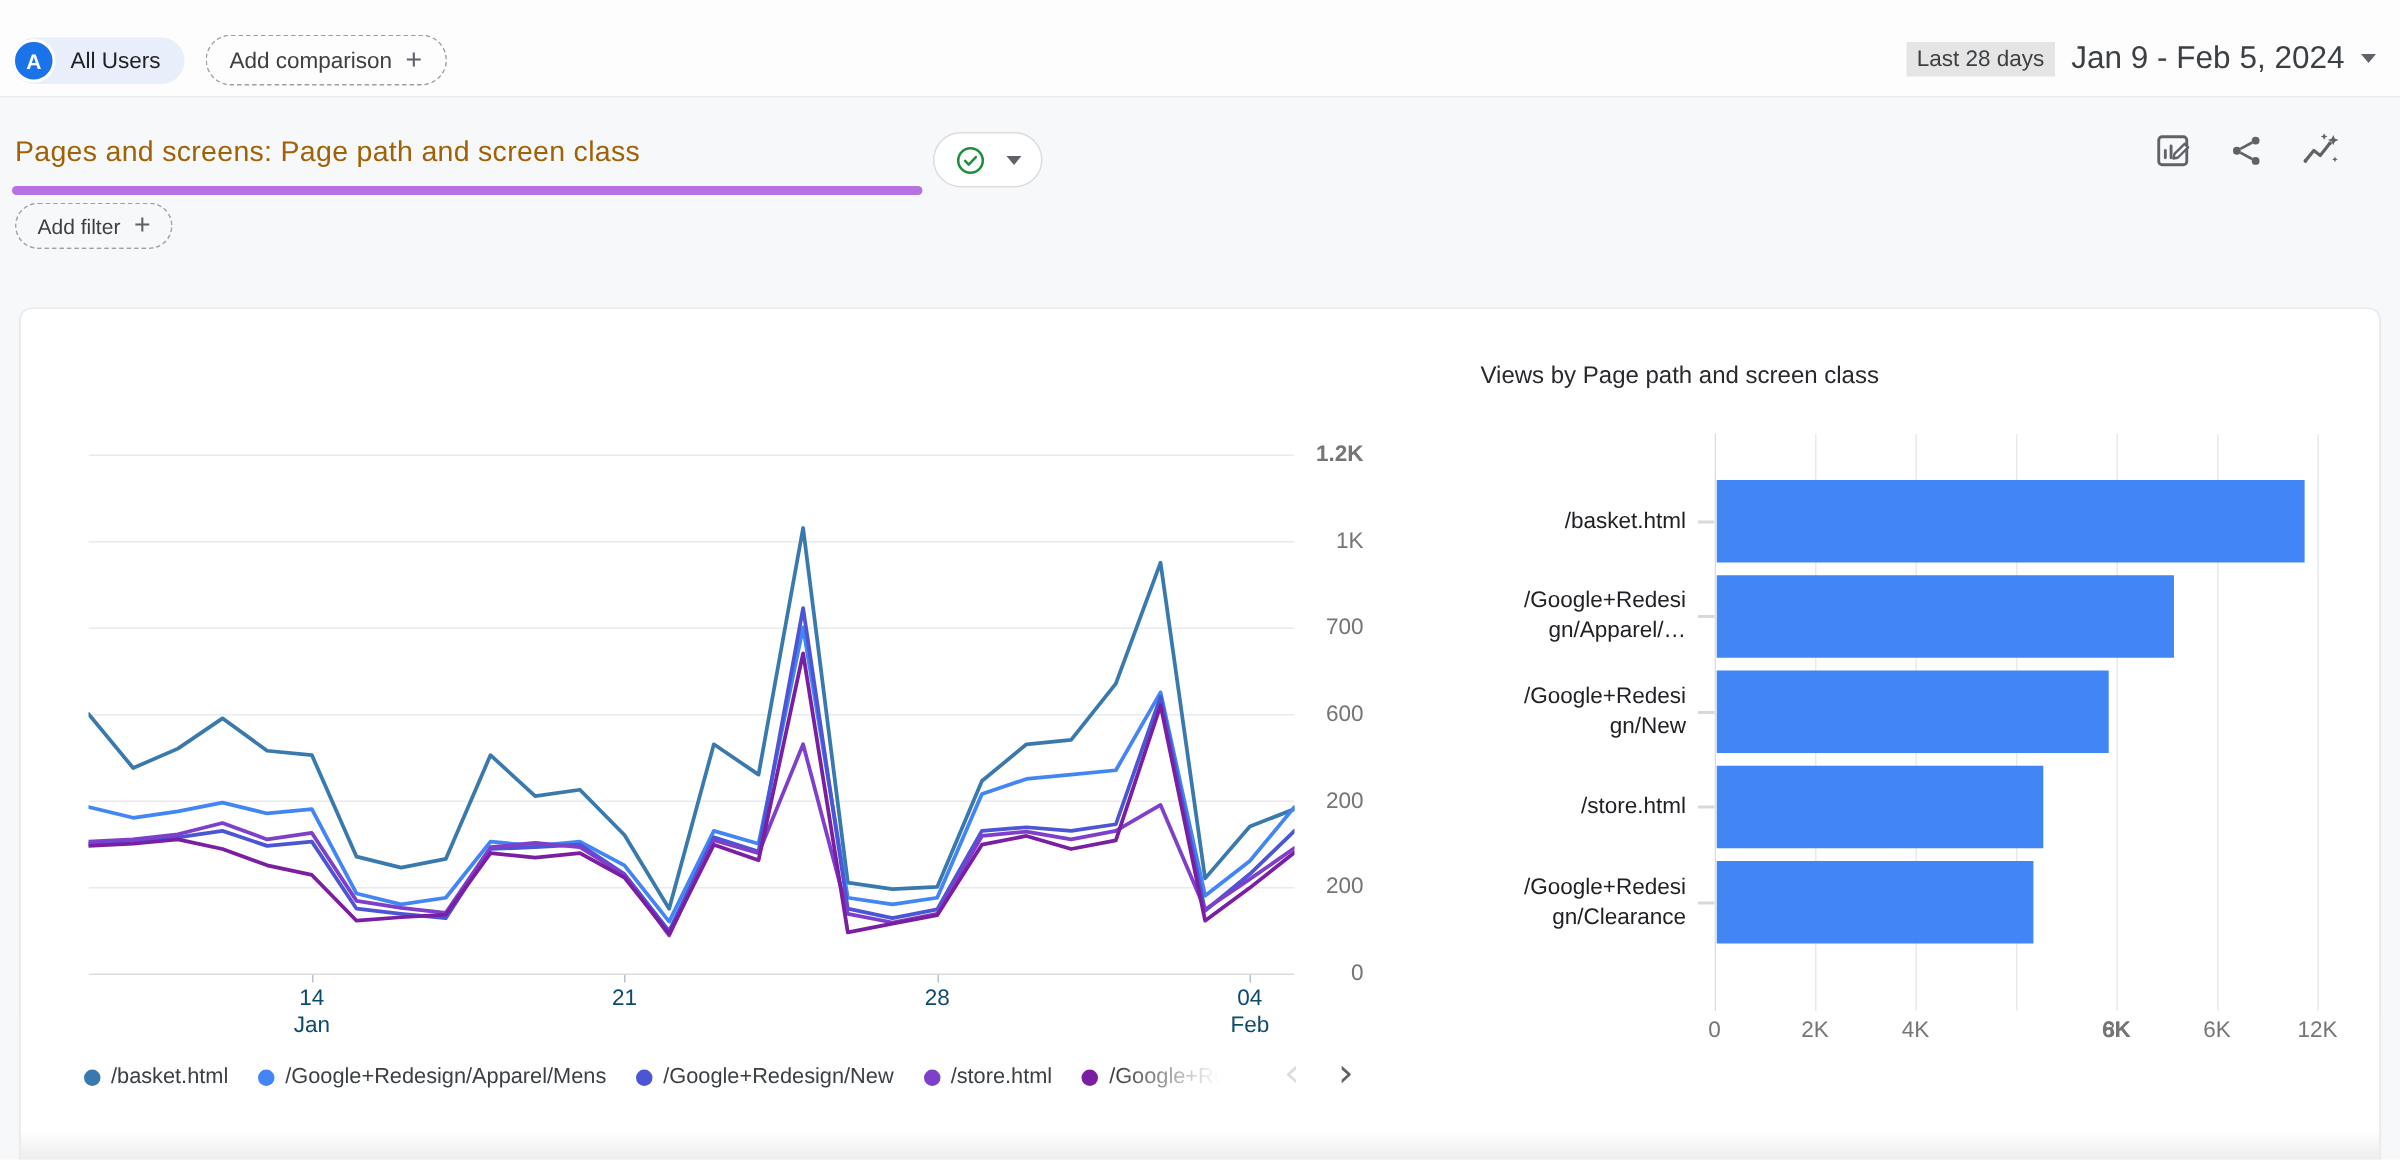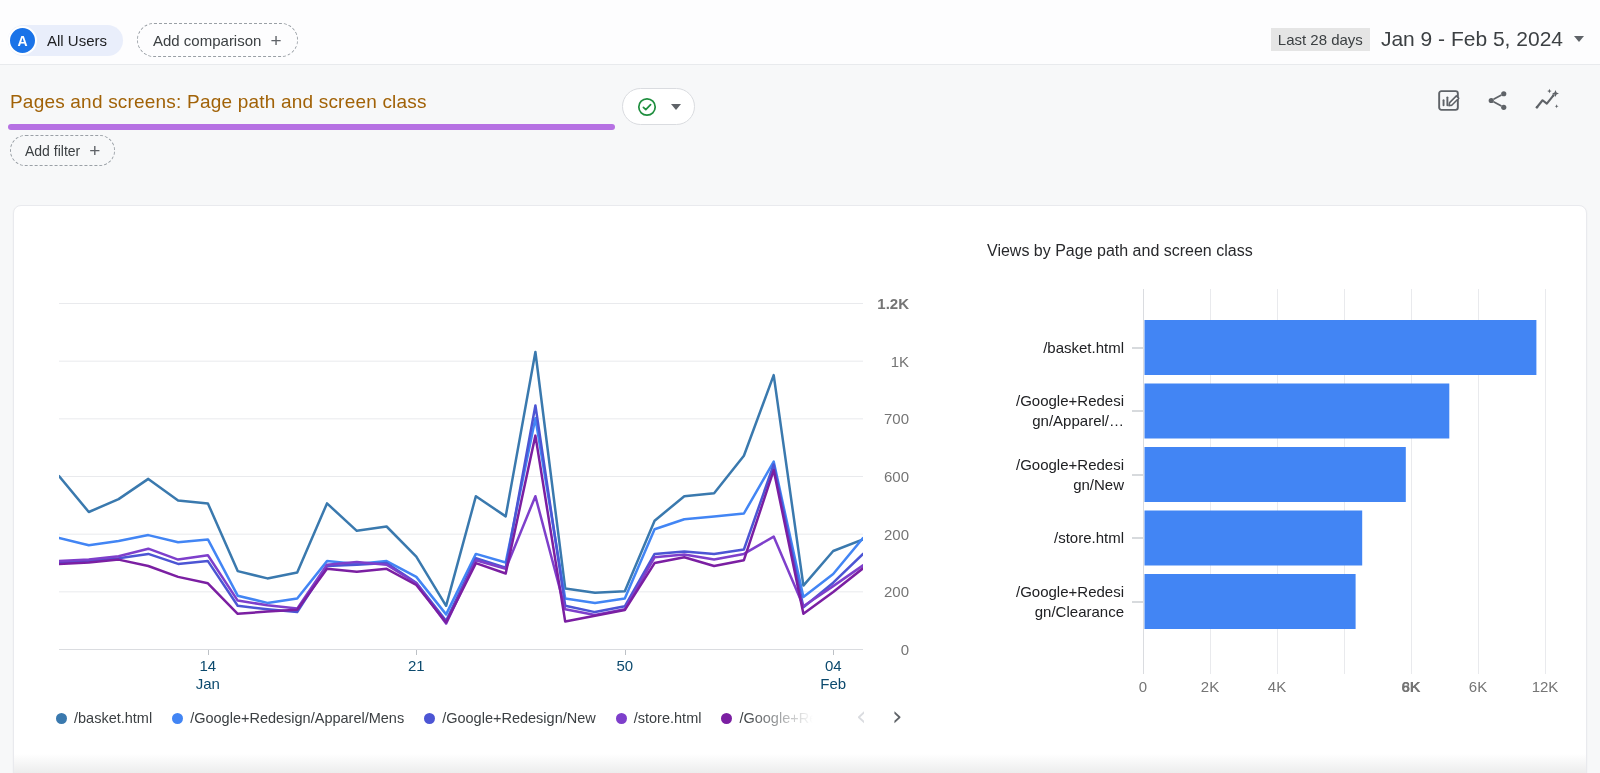--- a/index.html
+++ b/index.html
@@ -173,21 +173,21 @@
       <div class="xtick-label" style="left: 163.889px;">
         <div>14</div>
         <div>Jan</div>
       </div>
       <div class="xtick-mark" style="left: 402.333px;"></div>
       <div class="xtick-label" style="left: 372.333px;">
         <div>21</div>
       </div>
       <div class="xtick-mark" style="left: 610.778px;"></div>
       <div class="xtick-label" style="left: 580.778px;">
-        <div>50</div>
+        <div>28</div>
       </div>
       <div class="xtick-mark" style="left: 819.222px;"></div>
       <div class="xtick-label" style="left: 789.222px;">
         <div>04</div>
         <div>Feb</div>
       </div>
     </div>
 
   <div class="legend-wrap">
     <div id="legend">

